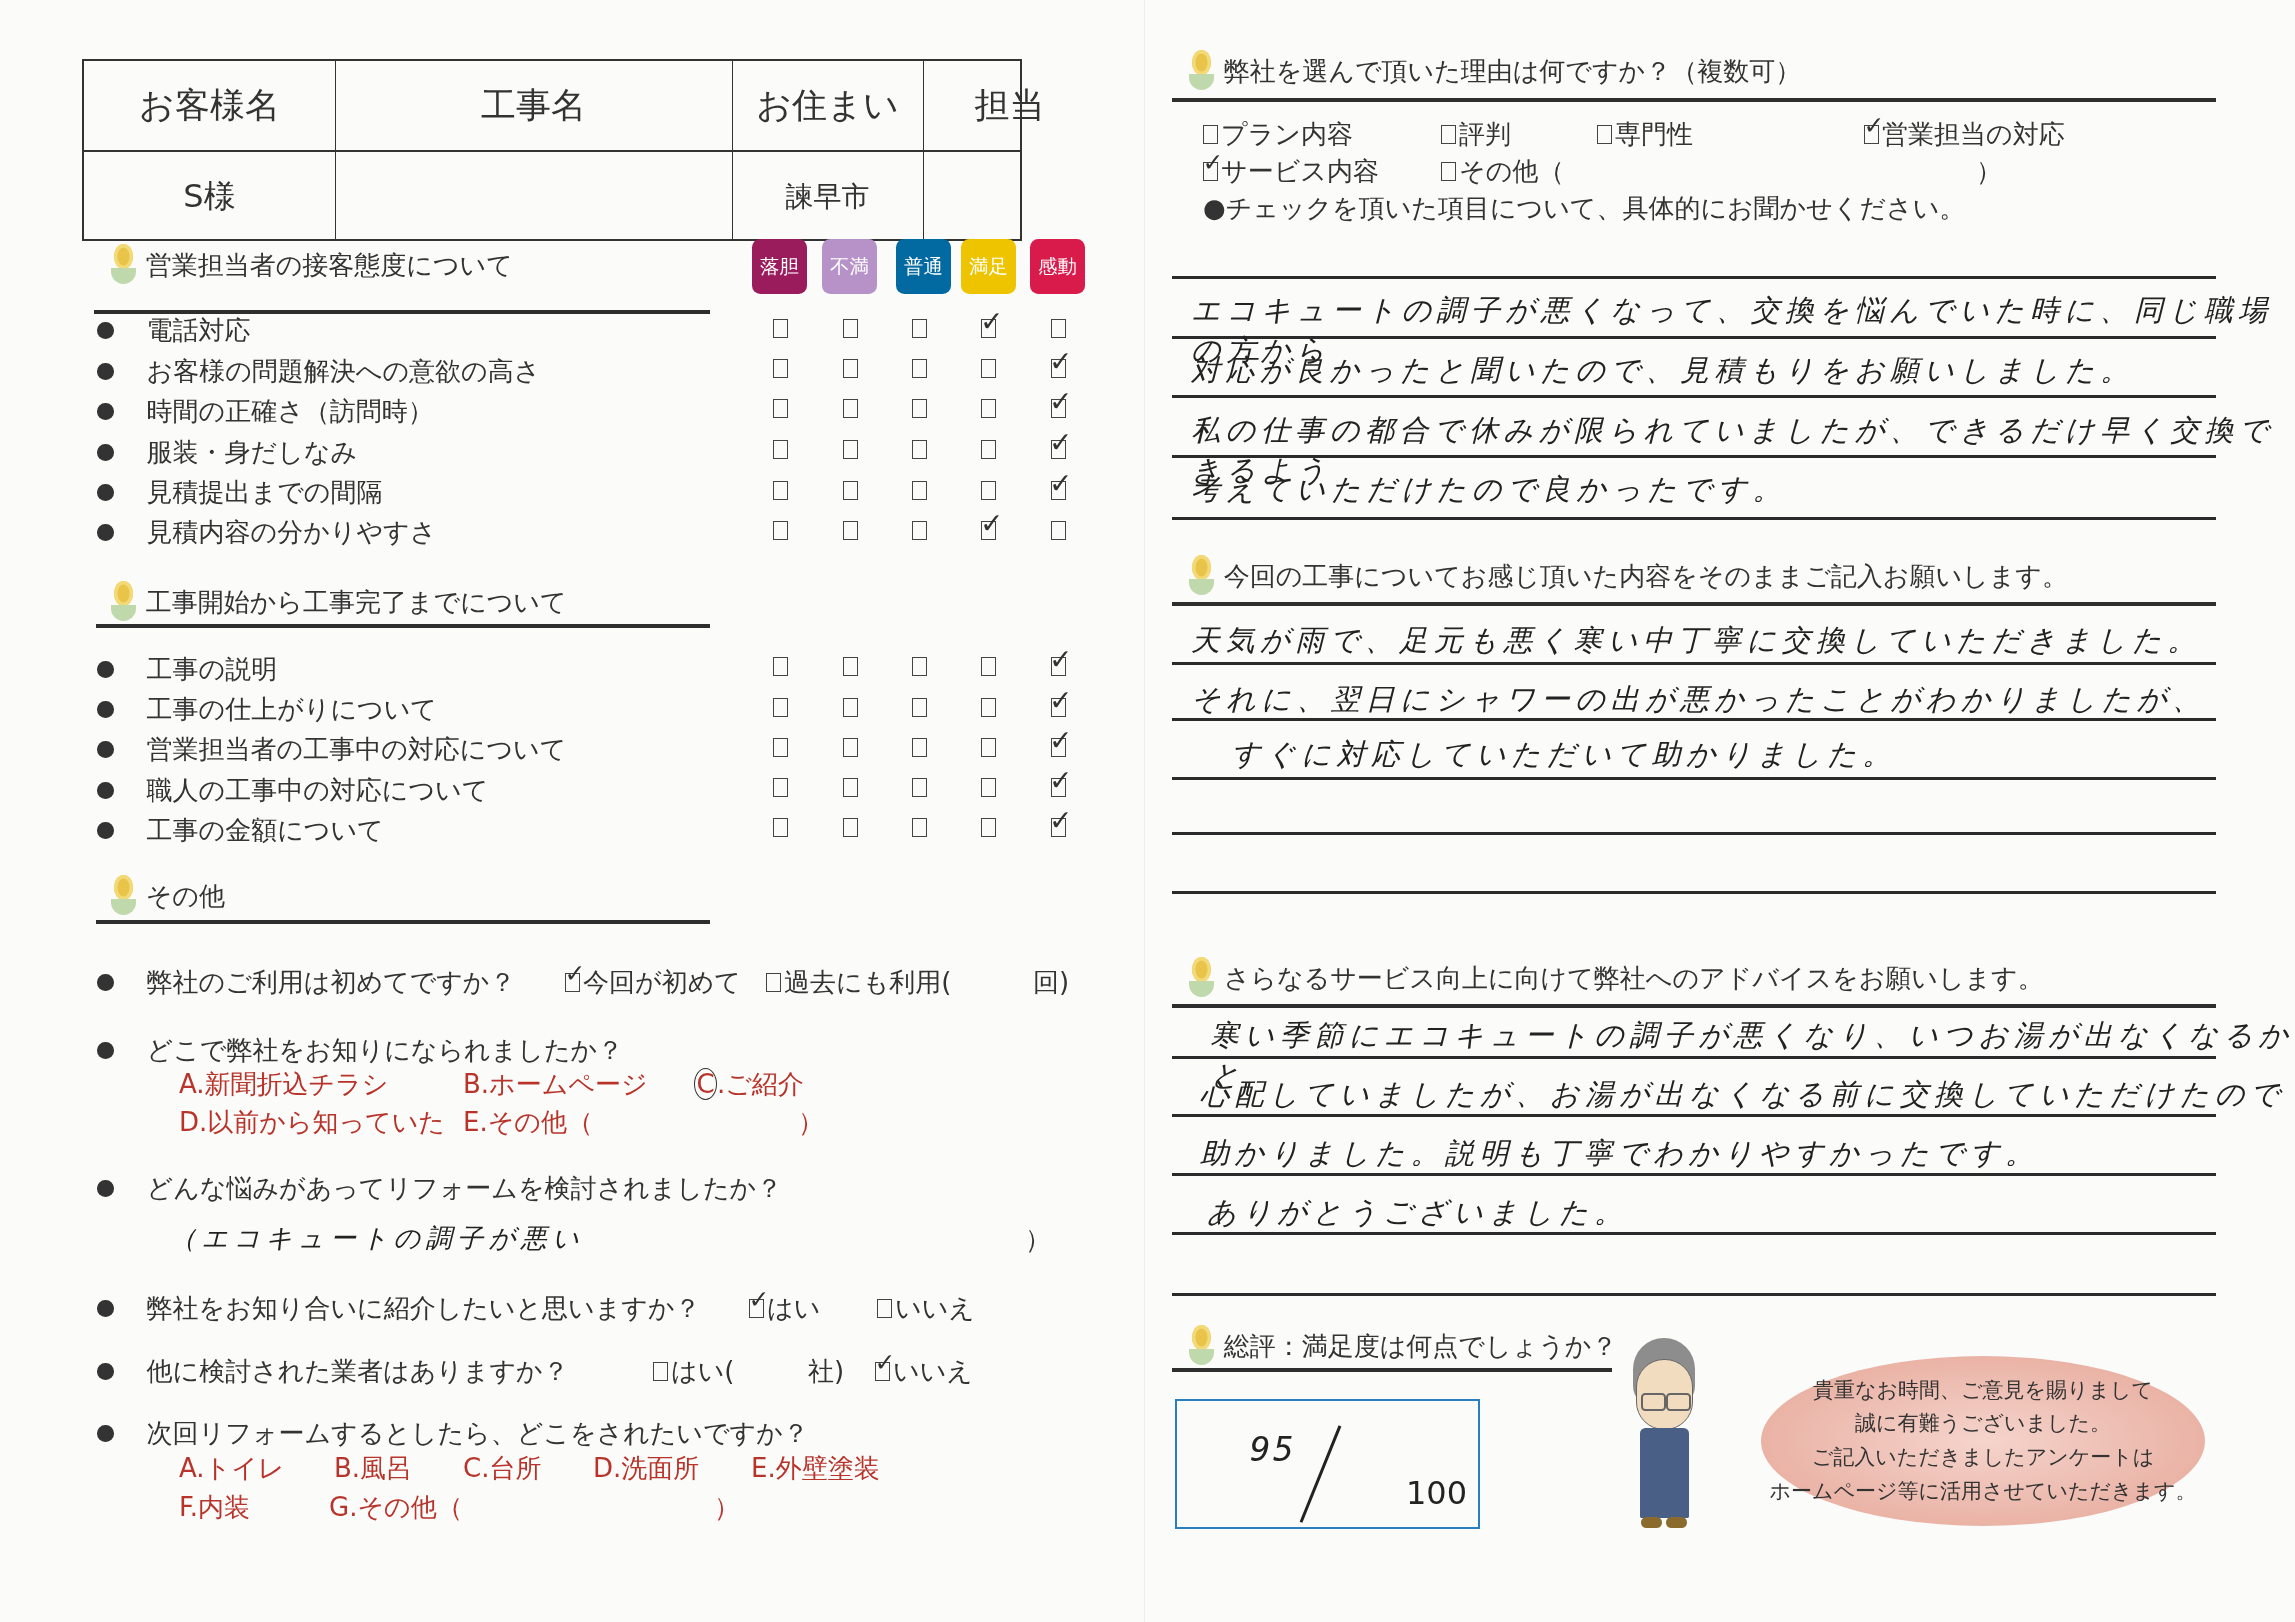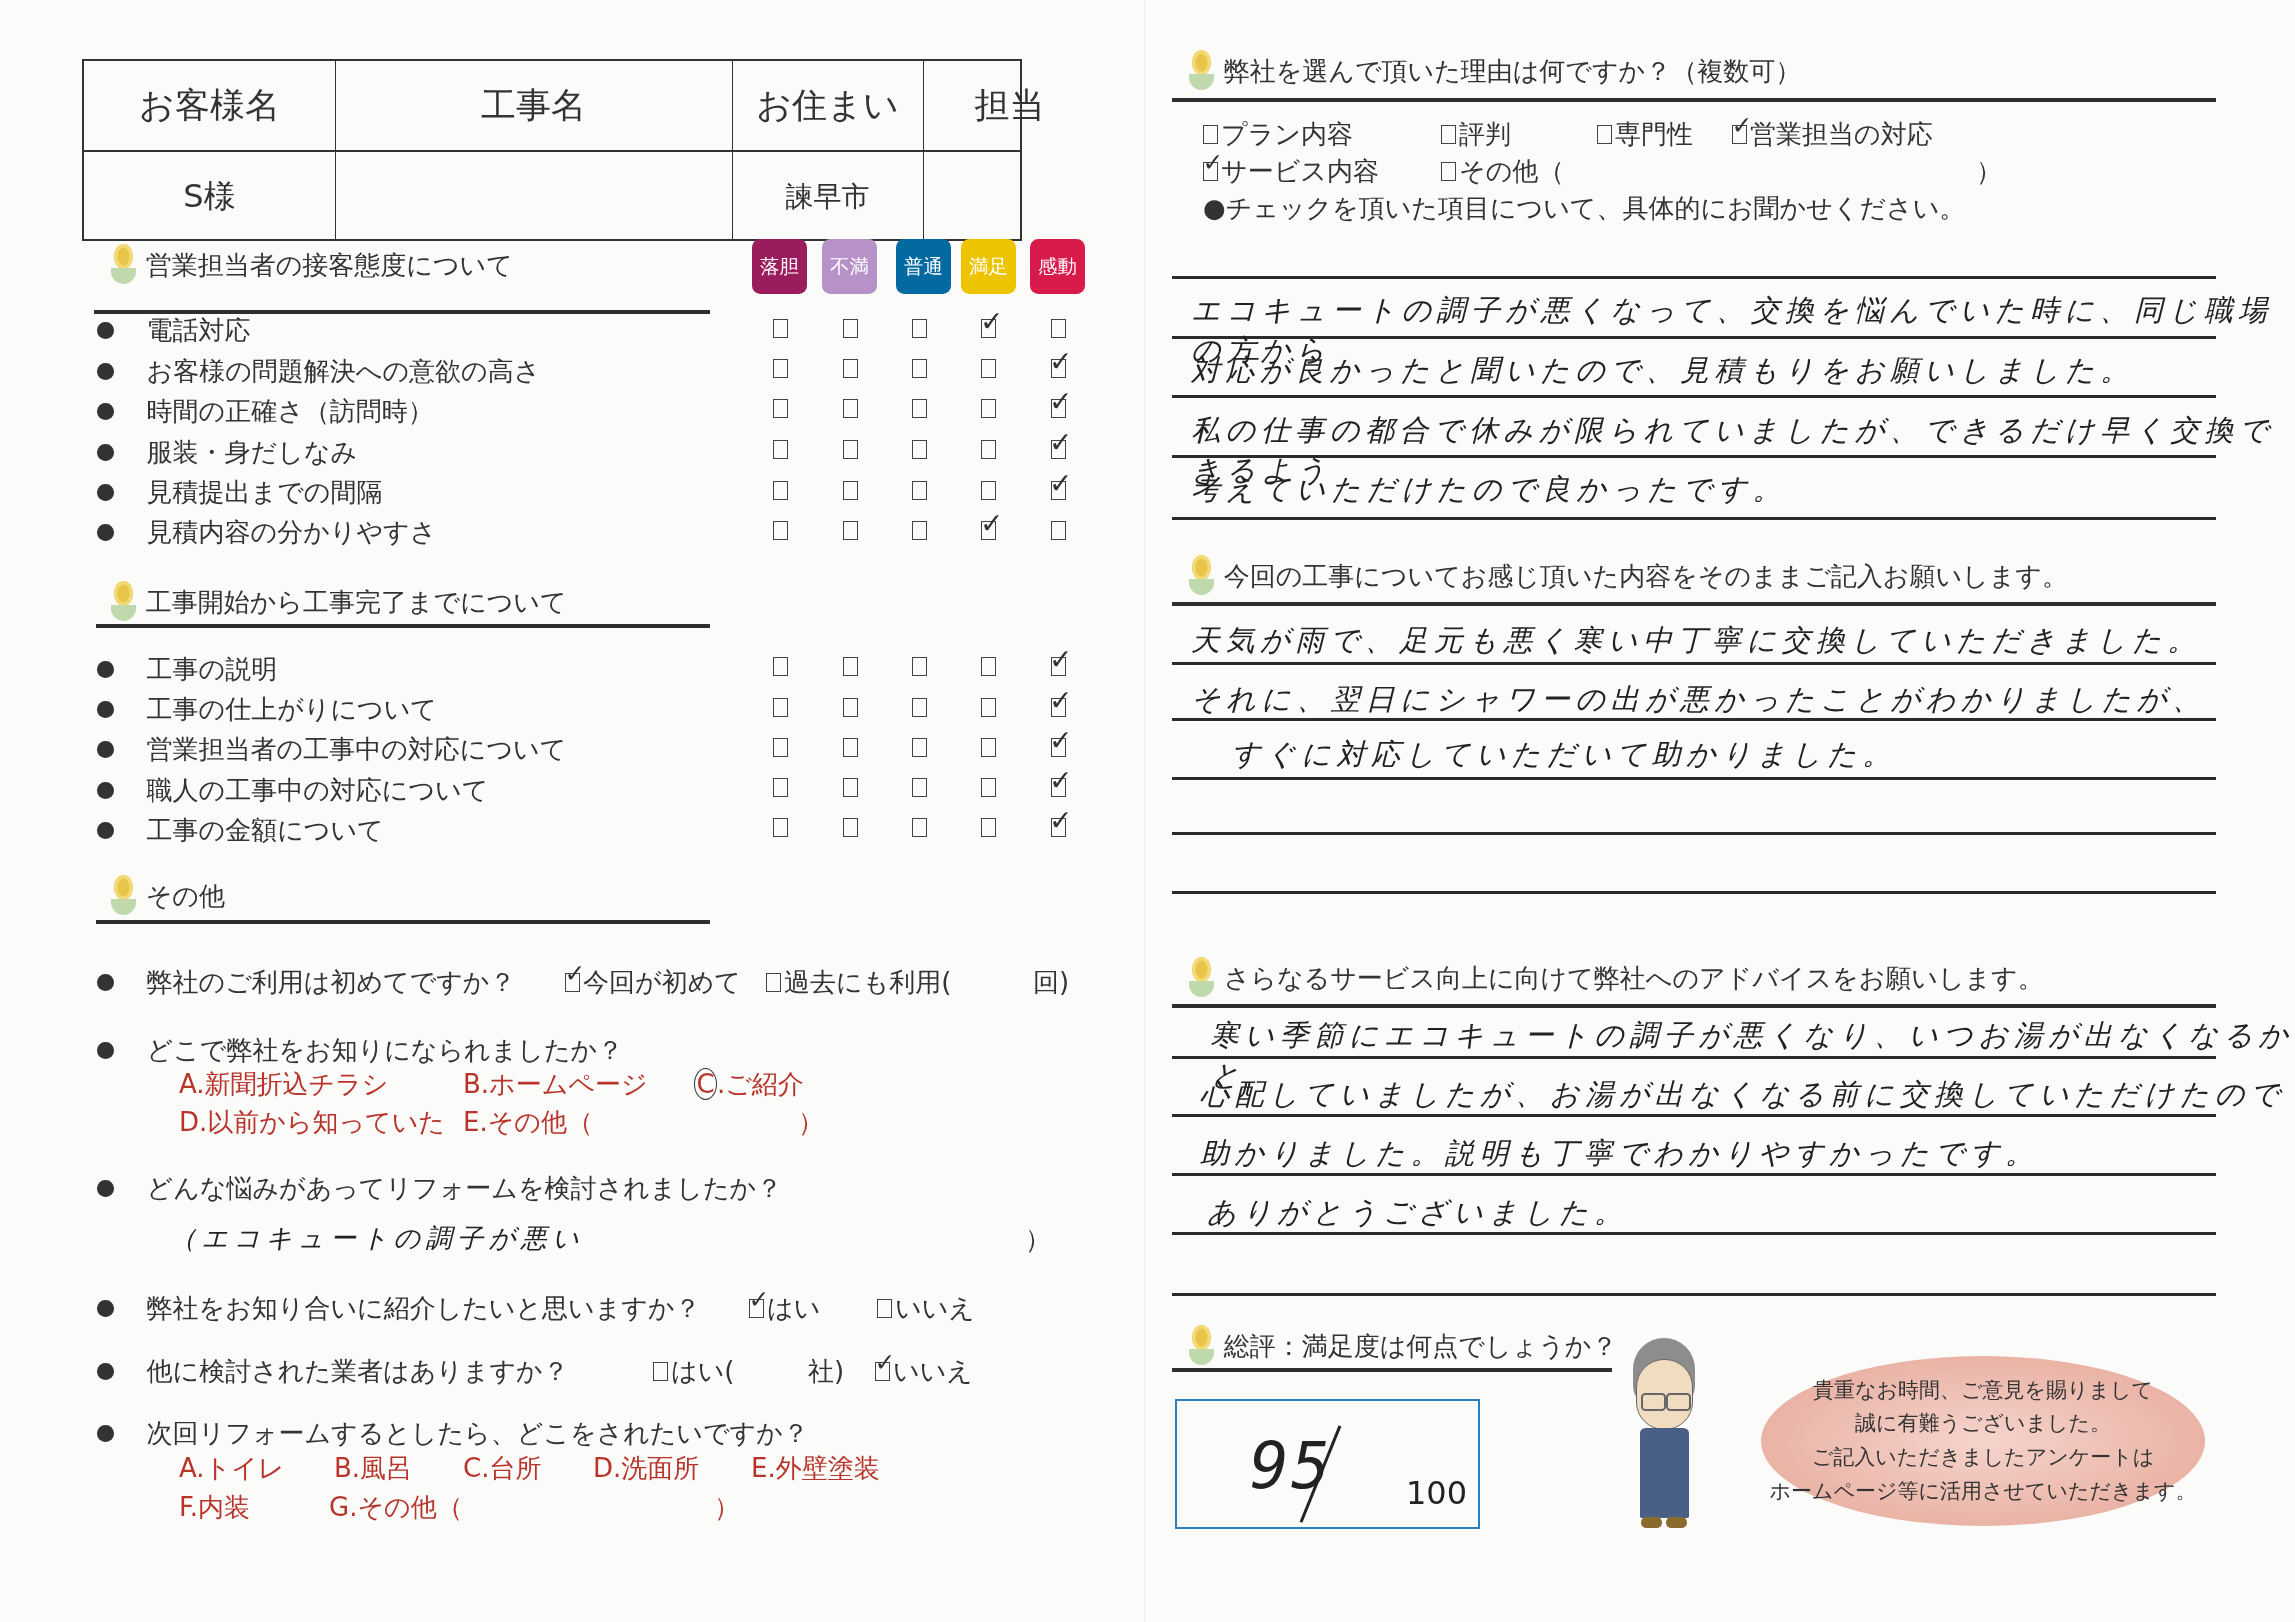--- a/index.html
+++ b/index.html
@@ -227,21 +227,21 @@
     <span>プラン内容</span>
   </div>
 <div class="opt" style="left:1441px;top:117px;">
     <span class="sq"></span>
     <span>評判</span>
   </div>
 <div class="opt" style="left:1597px;top:117px;">
     <span class="sq"></span>
     <span>専門性</span>
   </div>
-<div class="opt" style="left:1732px;top:117px;">
+<div class="opt" style="left:1864px;top:117px;">
     <span class="sq checked"></span>
     <span>営業担当の対応</span>
   </div>
 <div class="opt" style="left:1203px;top:154px;">
     <span class="sq checked"></span>
     <span>サービス内容</span>
   </div>
 <div class="opt" style="left:1441px;top:154px;">
     <span class="sq"></span>
     <span>その他（</span>
@@ -297,21 +297,21 @@
 <div class="sec-head" style="left:1189px;top:1325px;">
   <div class="flower">
       <div class="petal"></div>
       <div class="leaf"></div>
     </div>
   <span>総評：満足度は何点でしょうか？</span>
 </div>
 <div class="rule" style="left:1172px;top:1368px;width:440px;"></div>
 
 <div class="scorebox">
-  <div class="abs hand" style="left:73px;top:28px;font-size:64px;letter-spacing:2.8px;">95</div>
+  <div class="abs hand" style="left:73px;top:28px;font-size:34px;letter-spacing:2.8px;">95</div>
   <div class="abs" style="left:142px;top:21px;width:2.8px;height:104px;background:#222;transform:rotate(22deg);"></div>
   <div class="abs" style="left:229px;top:73px;font-size:32px;color:#222;">100</div>
 </div>
 
 <div class="abs" style="left:1619px;top:1338px;width:90px;height:194px;">
   <div class="abs" style="left:14px;top:0;width:62px;height:69px;border-radius:31px 31px 21px 21px;background:#8d8d8d;"></div>
   <div class="abs" style="left:17.3px;top:21px;width:55px;height:69px;border-radius:28px;background:#f1dcc0;border:1.4px solid #666;"></div>
   <div class="abs" style="left:22px;top:55px;width:21px;height:14px;border:2.1px solid #666;border-radius:4.2px;"></div>
   <div class="abs" style="left:47px;top:55px;width:21px;height:14px;border:2.1px solid #666;border-radius:4.2px;"></div>
   <div class="abs" style="left:21px;top:90px;width:49px;height:90px;background:#4a5f86;border-radius:5.5px 5.5px 1.4px 1.4px;"></div>

